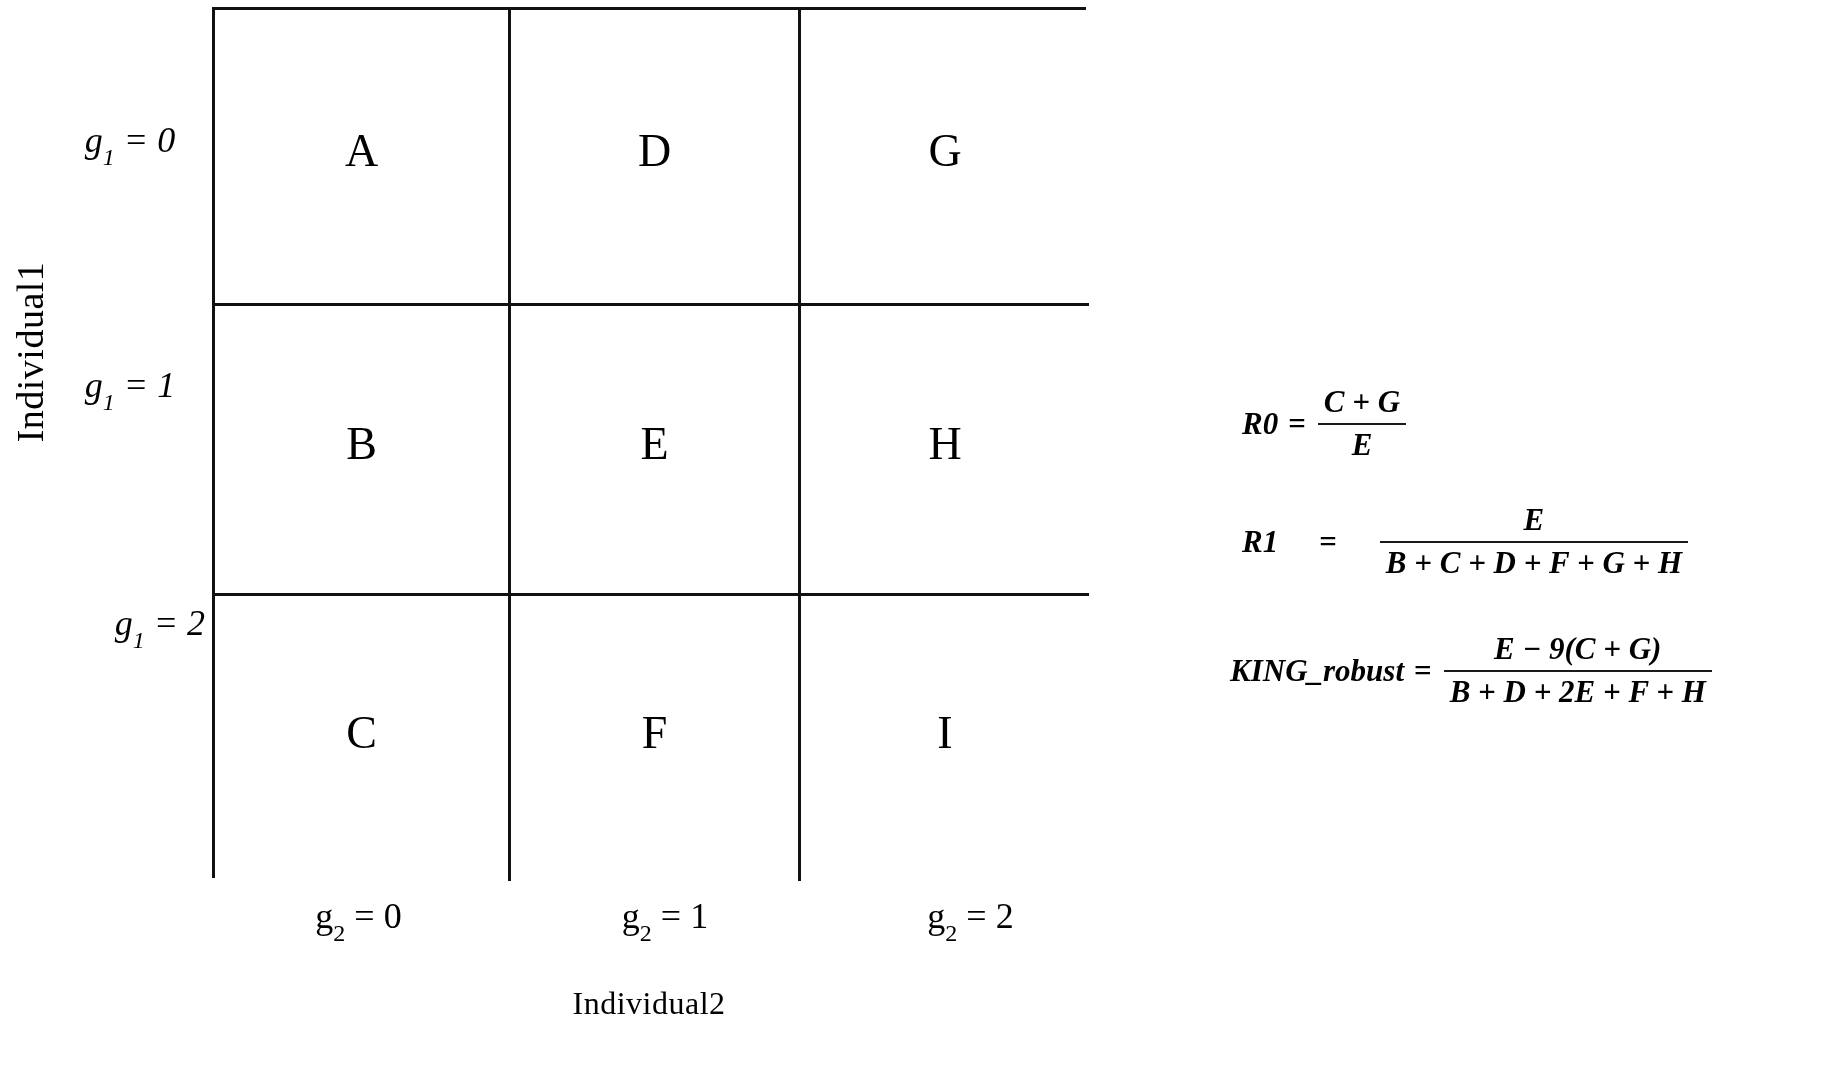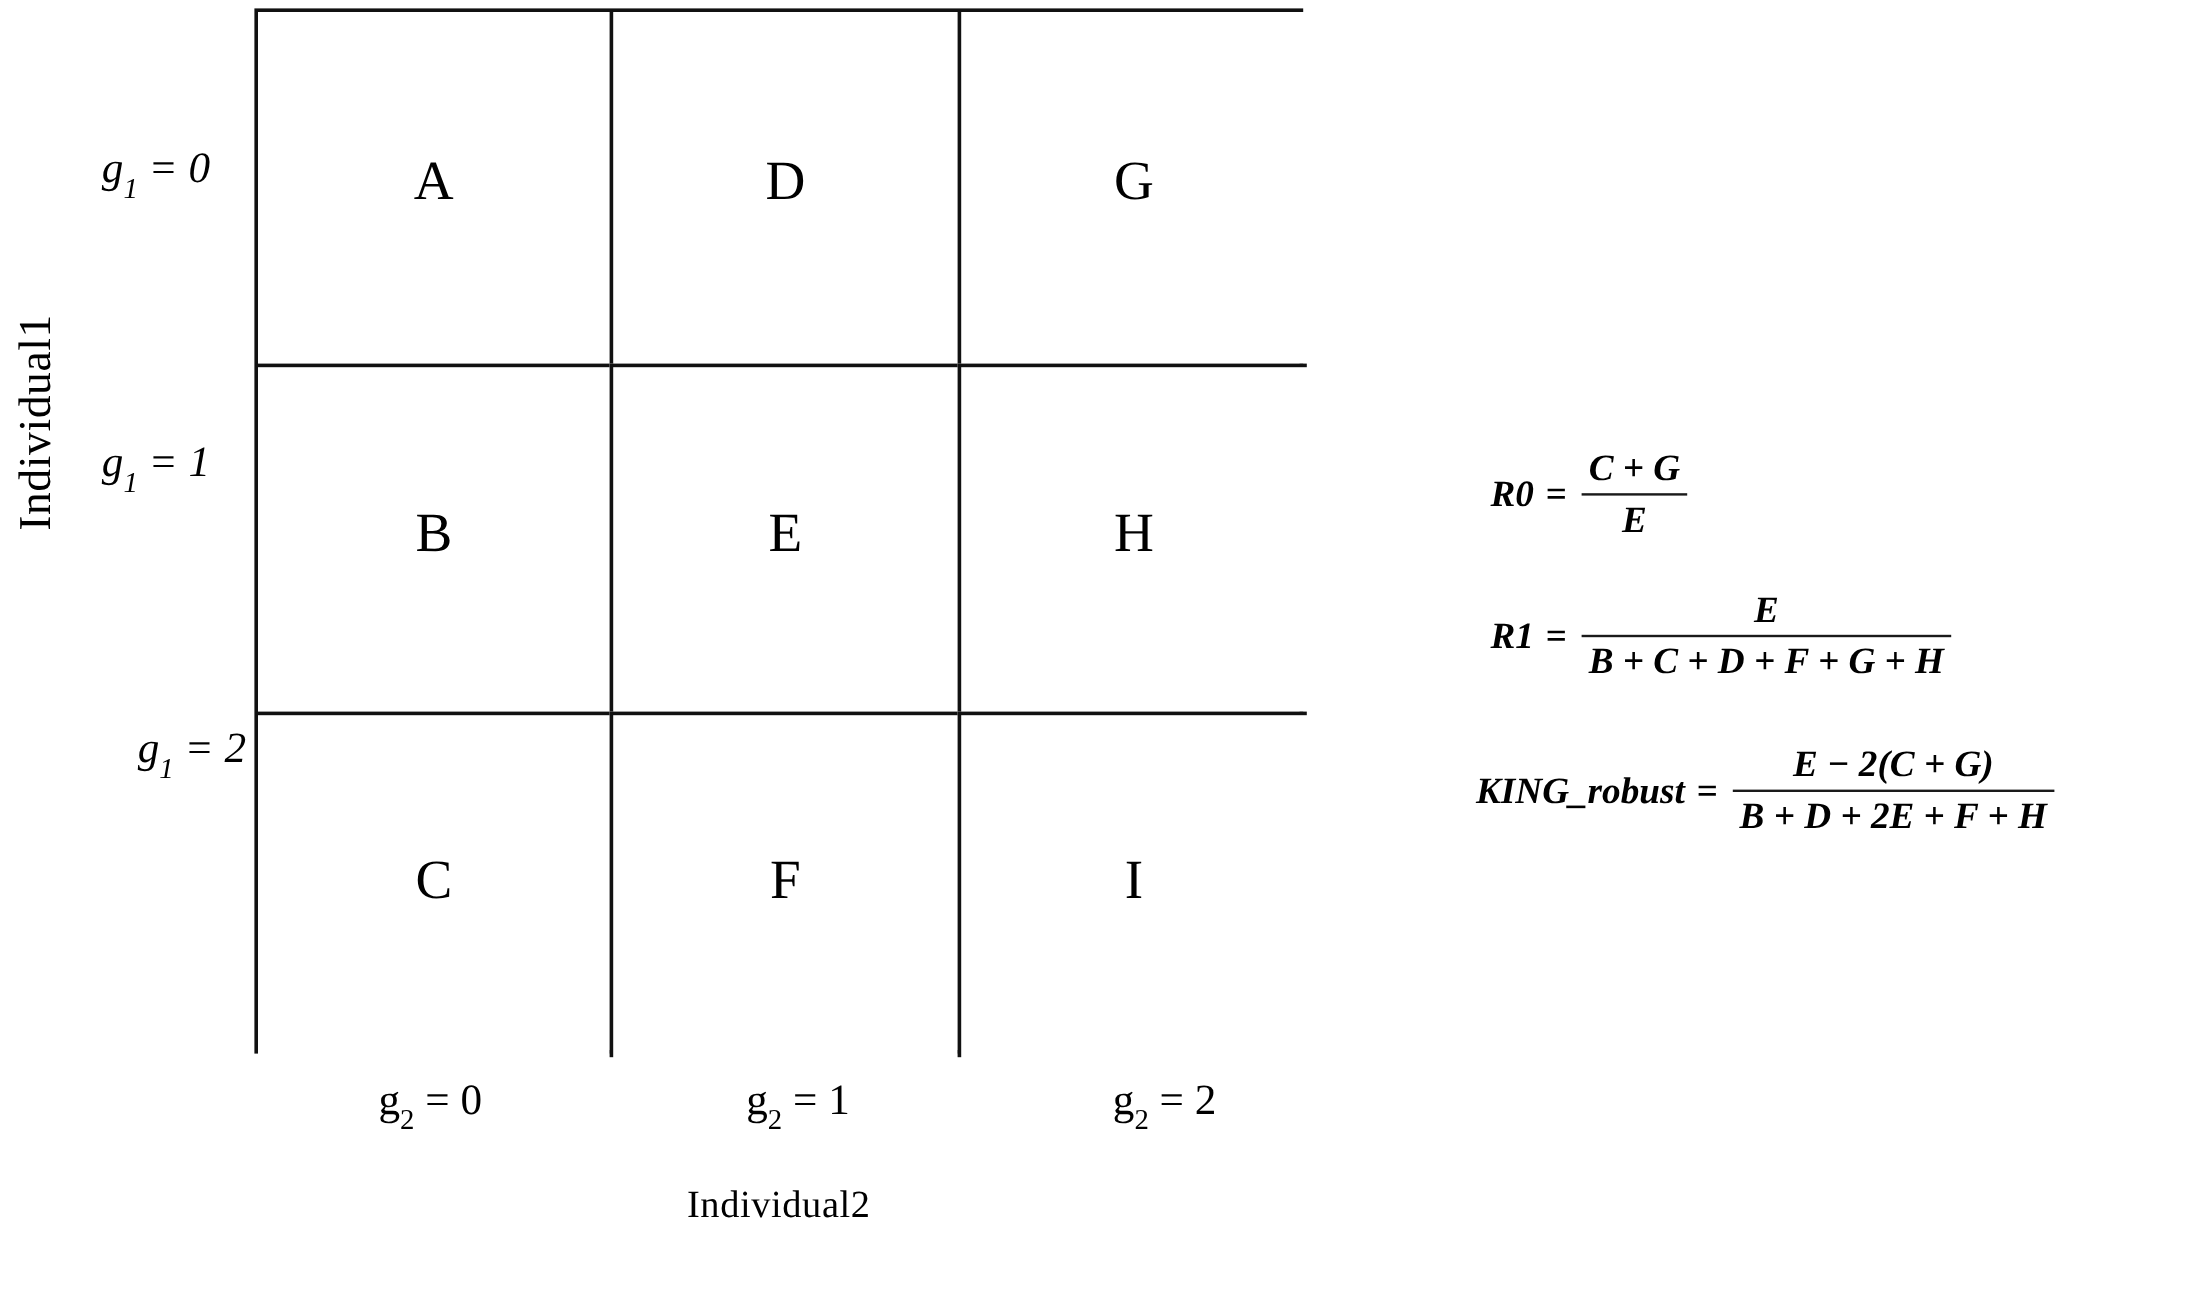--- a/index.html
+++ b/index.html
@@ -122,36 +122,36 @@
     width: 874px;
     text-align: center;
     font-size: 32px;
     letter-spacing: 0.5px;
   }
 
   
   #formula-panel {
     position: absolute;
     left: 1230px;
-    top: 0;
+    top: 12px;
     width: 591px;
     height: 776px;
   }
   .formula {
     position: absolute;
     display: flex;
     align-items: center;
     font-family: "Liberation Serif", "DejaVu Serif", serif;
     font-style: italic;
     font-weight: bold;
     font-size: 31px;
     white-space: nowrap;
   }
   #formula-r0   { left: 12px;  top: 370px; }
-  #formula-r1   { left: 12px;  top: 488px; }
+  #formula-r1   { left: 12px;  top: 488px; gap: 31px; }
   #formula-king { left: 0px;   top: 617px; }
 
   .f-lhs {
     padding-right: 10px;
   }
   .f-eq {
     padding-right: 12px;
     font-style: normal;
     font-weight: bold;
   }
@@ -260,18 +260,18 @@
       <span class="frac-num">E</span>
       <span class="frac-bar"></span>
       <span class="frac-den">B + C + D + F + G + H</span>
     </span>
   </div>
 
   <div class="formula" id="formula-king">
     <span class="f-lhs">KING_robust</span>
     <span class="f-eq">=</span>
     <span class="frac">
-      <span class="frac-num">E − 2(C + G)</span>
+      <span class="frac-num">E − 9(C + G)</span>
       <span class="frac-bar"></span>
       <span class="frac-den">B + D + 2E + F + H</span>
     </span>
   </div>
 </div>
 
 </body></html>

